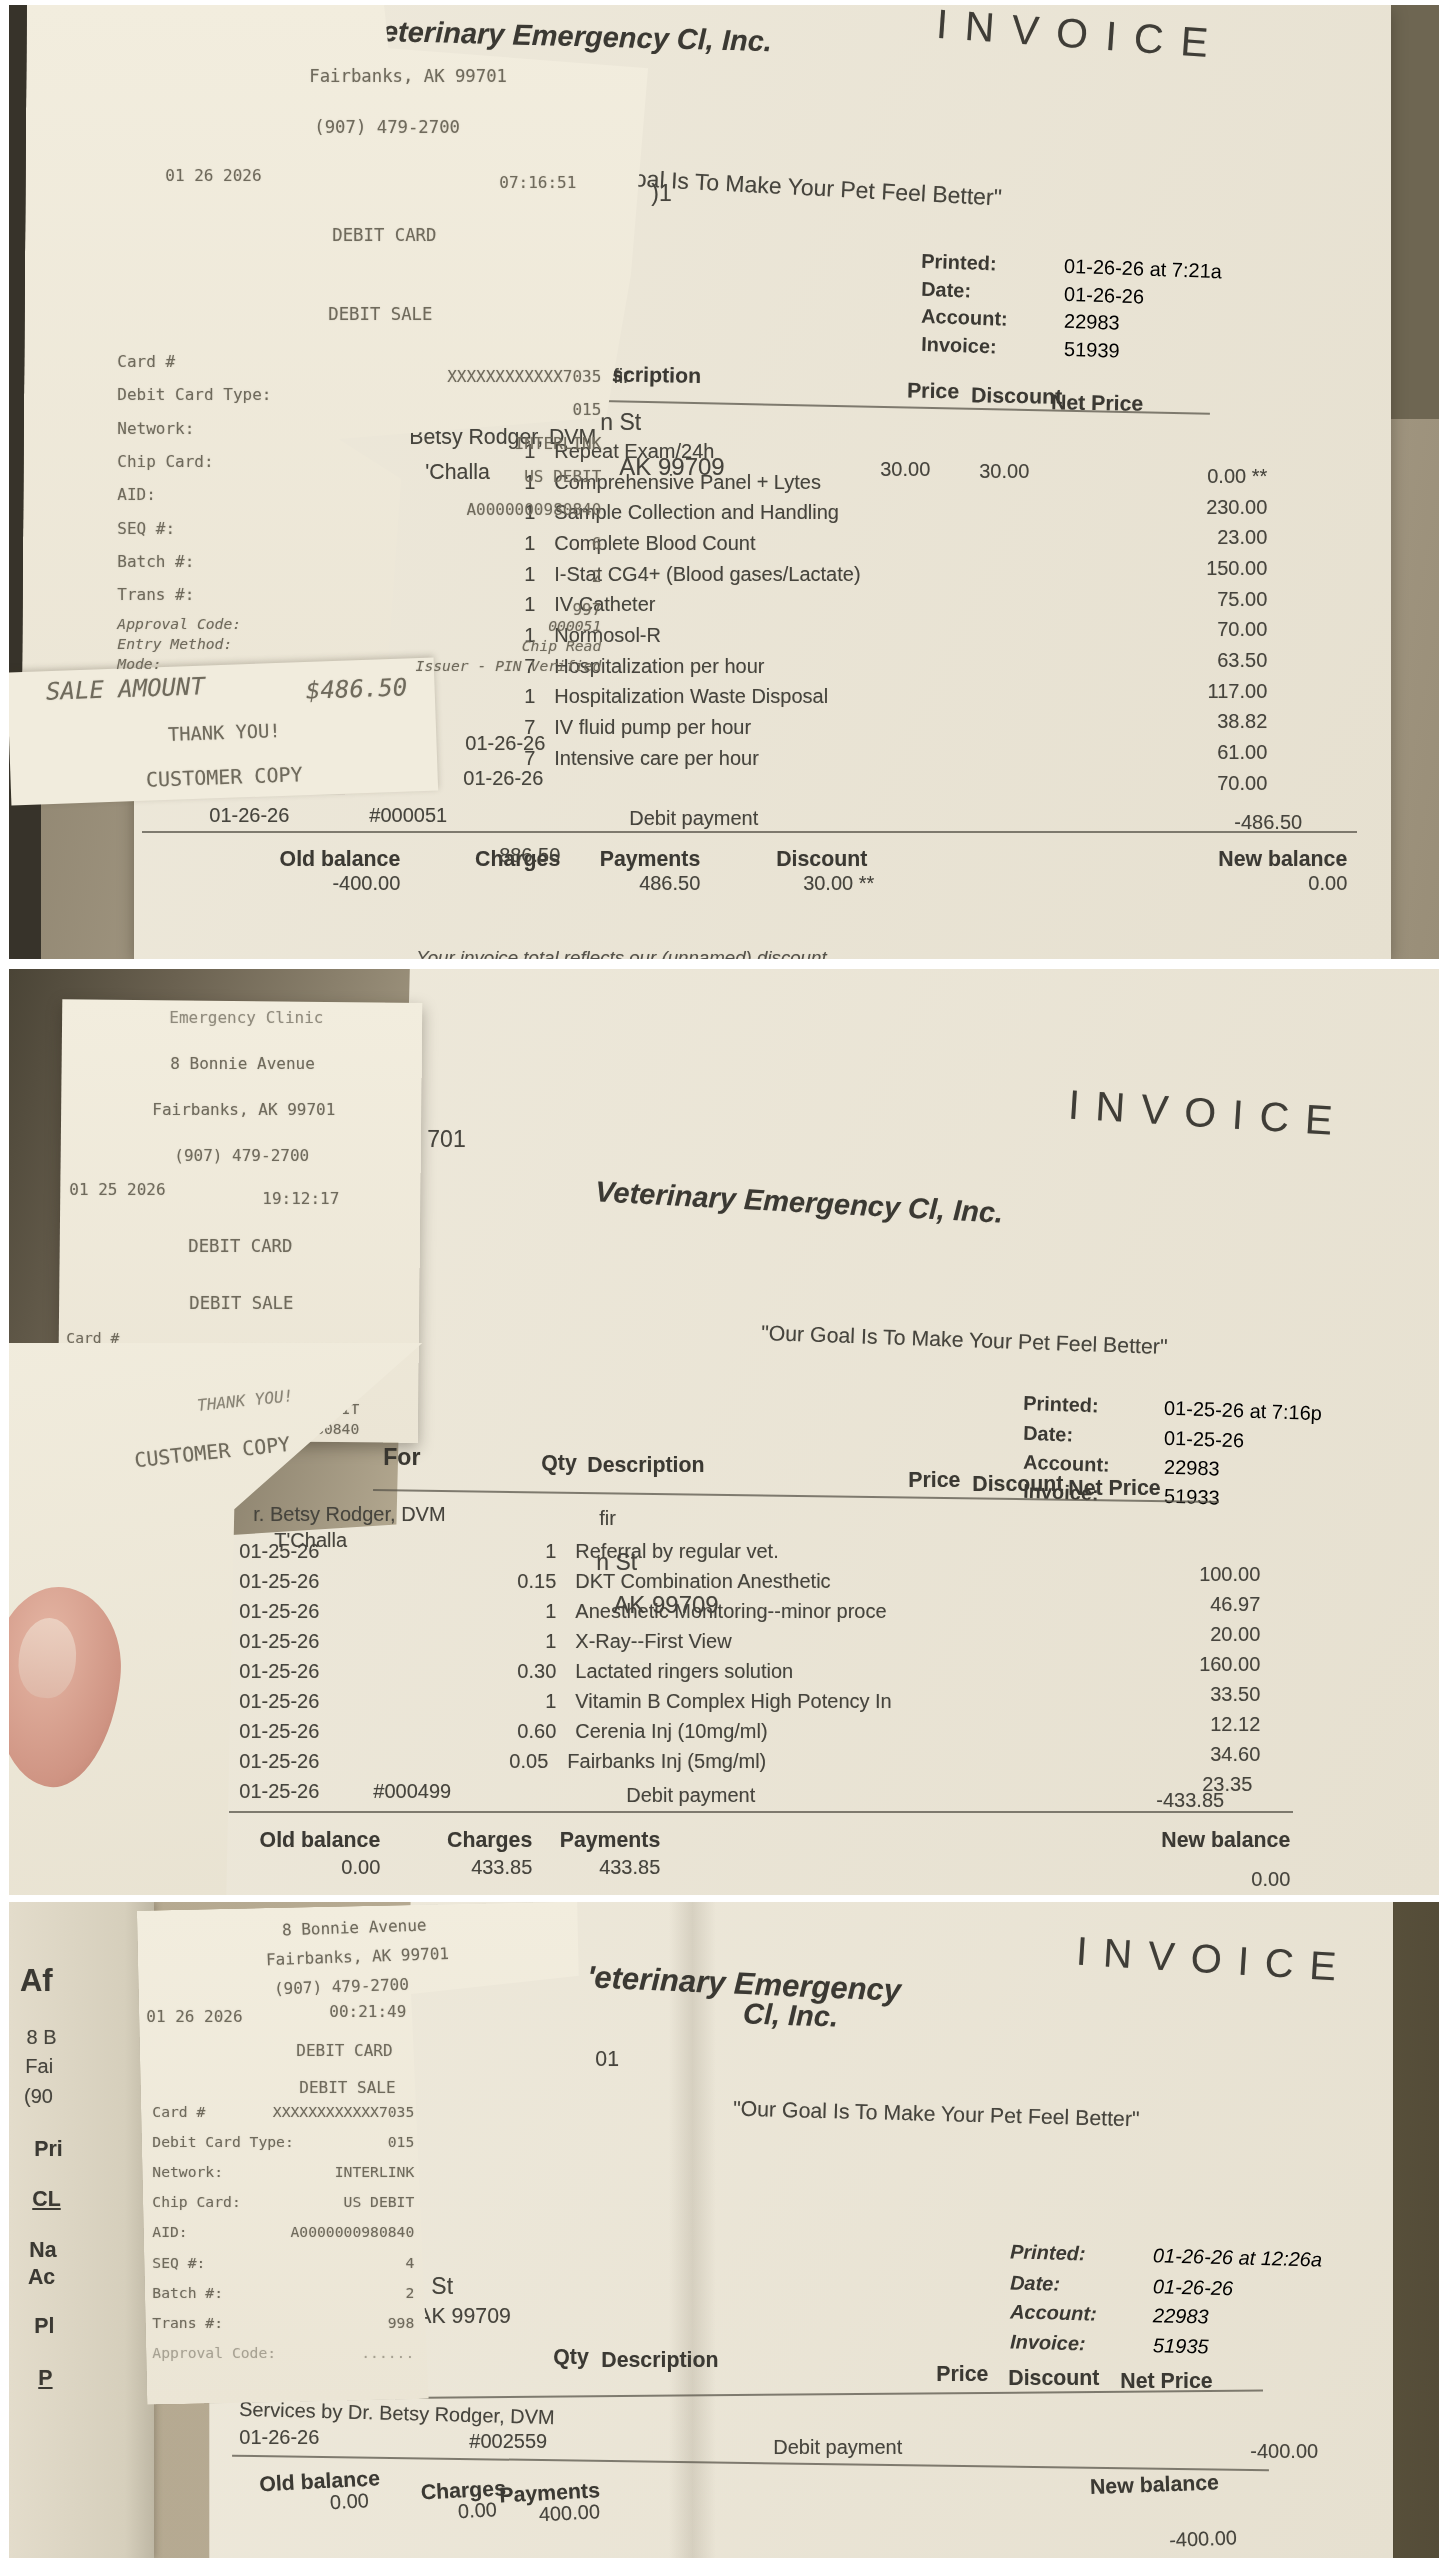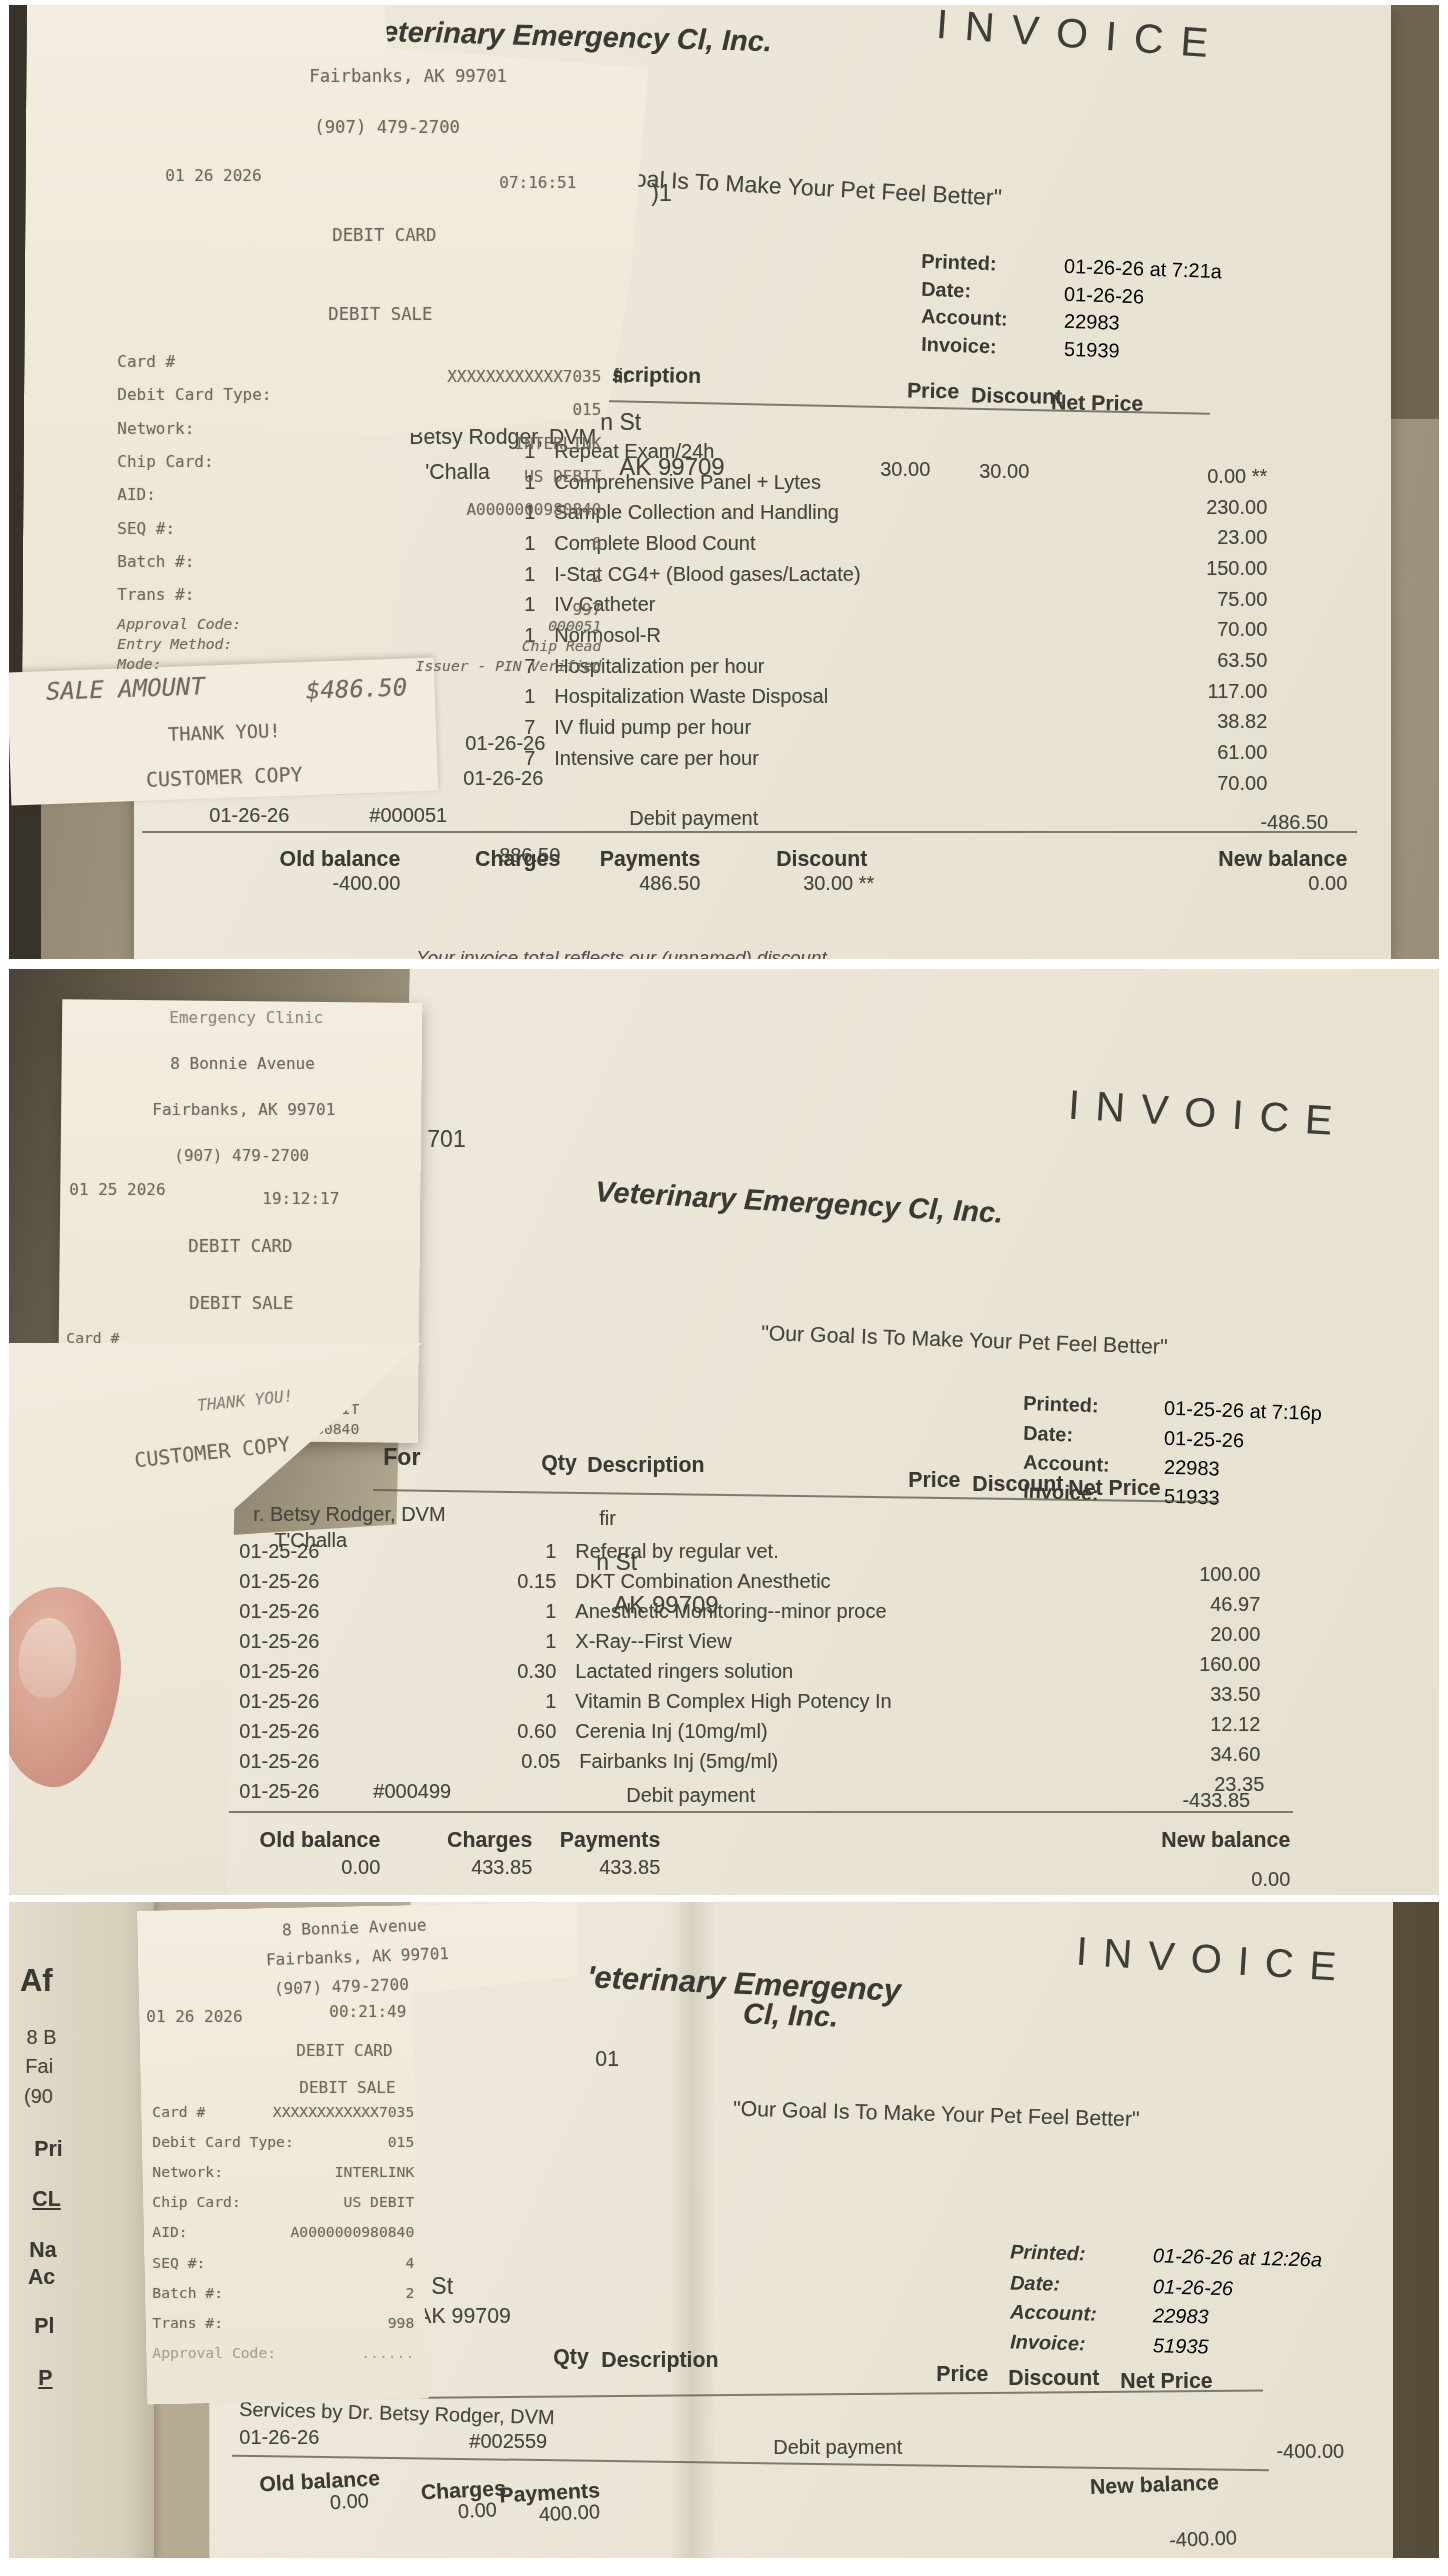--- a/index.html
+++ b/index.html
@@ -10,21 +10,21 @@
   .p1{top:5.3px;height:954px;background:linear-gradient(100deg,#877d69 0%,#a89d87 28%,#b0a590 68%,#998e78 100%)}
   .p2{top:969px;height:926px;background:linear-gradient(105deg,#4a4436 0%,#6a6150 10%,#b2a78f 32%,#b7ac94 72%,#9a8e72 100%)}
   .p3{top:1902px;height:656px;background:linear-gradient(90deg,#b6aa92 0%,#b4a890 58%,#8d8166 76%,#5f5740 88%,#544c38 100%)}
   .paper{position:absolute;box-shadow:0 5.3px 14.7px rgba(35,30,20,.35)}
   .rcp{background:linear-gradient(180deg,#f2edde,#ebe5d5);z-index:3}
   .inv{background:linear-gradient(115deg,#eee9db,#e6e0d0);z-index:1}
   .r{position:absolute;font-family:"DejaVu Sans Mono",monospace;color:#6f6a5c;font-size:16px;white-space:nowrap;text-shadow:0 0 1.3px rgba(111,106,92,.35);z-index:5}
   .i{position:absolute;color:#46443d;font-size:20px;white-space:nowrap;text-shadow:0 0 0.7px rgba(70,68,61,.3);z-index:2}
   .b{font-weight:bold;color:#3b3933}
   .it{font-style:italic}
-  .tar{text-align:center}
+  .tar{text-align:left}
   .rrow{position:absolute;z-index:5}
   .rrow .rv{position:absolute;right:0;white-space:nowrap}
   .p1 .rrow .rv{top:14.7px}
   .p2 .rrow .rv{top:10.7px}
   .p3 .rrow .rv{top:0}
   .rrow.same{font-style:italic;font-size:14.7px}
   .p1 .rrow.same .rv{top:1.3px;font-size:14.7px}
   .irow{position:absolute;height:31px;font-size:20px;z-index:2;color:#46443d;text-shadow:0 0 0.7px rgba(70,68,61,.3)}
   .irow .q{position:absolute;left:0;width:40px;text-align:right}
   .irow .d{position:absolute;left:59px;white-space:nowrap}
@@ -243,21 +243,21 @@
   <div class="irow" style="left:507px;top:721px;width:744px">
       <span class="q">1</span>
       <span class="d">Vitamin B Complex High Potency In</span>
       <span class="n">12.12</span>
     </div>
   <div class="irow" style="left:507px;top:751px;width:744px">
       <span class="q">0.60</span>
       <span class="d">Cerenia Inj (10mg/ml)</span>
       <span class="n">34.60</span>
     </div>
-  <div class="irow" style="left:511px;top:781px;width:744px">
+  <div class="irow" style="left:499px;top:781px;width:744px">
       <span class="q">0.05</span>
       <span class="d">Fairbanks Inj (5mg/ml)</span>
       <span class="n">23.35</span>
     </div>
 
   <span class="i" style="left:230px;top:811px">01-25-26</span>
   <span class="i" style="left:364px;top:811px">#000499</span>
   <span class="i" style="left:617px;top:815px">Debit payment</span>
   <span class="i tar" style="left:1147px;top:820px;width:120px">-433.85</span>
   <div class="hline" style="left:220px;top:842px;width:1064px"></div>

